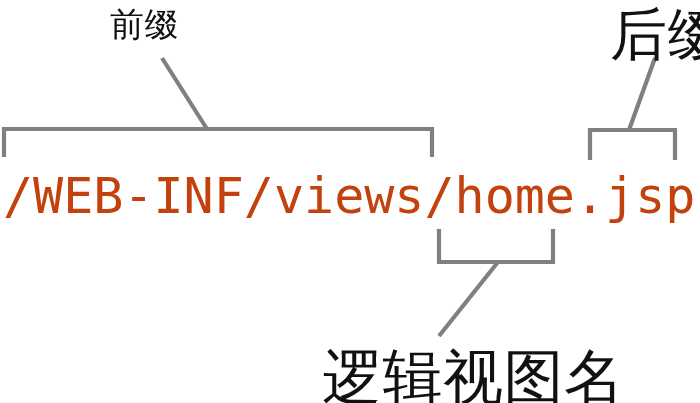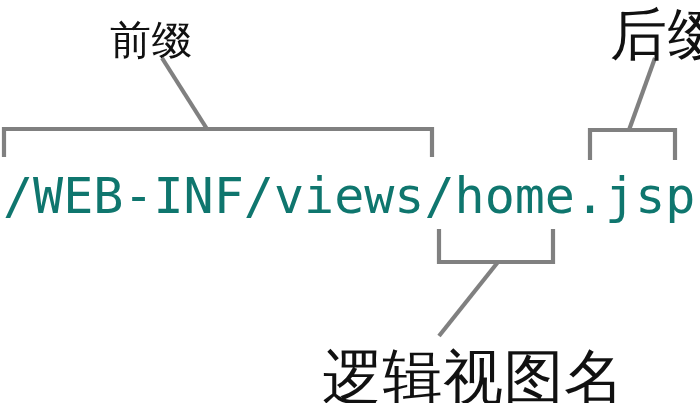--- a/index.html
+++ b/index.html
@@ -26,41 +26,41 @@
     position: absolute;
     color: #111111;
     font-family: "DejaVu Serif", "Liberation Serif", serif;
     font-weight: 400;
     white-space: nowrap;
     line-height: 1;
     letter-spacing: 0.5px;
   }
   #label-prefix {
     left: 110px;
-    top: 20px;
-    font-size: 41px;
+    top: 7px;
+    font-size: 34px;
   }
   #label-suffix {
     left: 610px;
     top: 6px;
     font-size: 57px;
   }
   #label-viewname {
     left: 322px;
     top: 347px;
     font-size: 60px;
   }
   #path-text {
     position: absolute;
     left: 3px;
     top: 168px;
     font-family: "DejaVu Sans Mono", "Liberation Mono", monospace;
     font-size: 50px;
     line-height: 56px;
-    color: #0f766e;
+    color: #c2410c;
     letter-spacing: 0px;
     white-space: pre;
   }
 </style>
 </head>
 <body>
 
 <div id="diagram-root">
 
   <svg class="annot-layer" viewBox="0 0 700 403" width="700" height="403" xmlns="http://www.w3.org/2000/svg">

